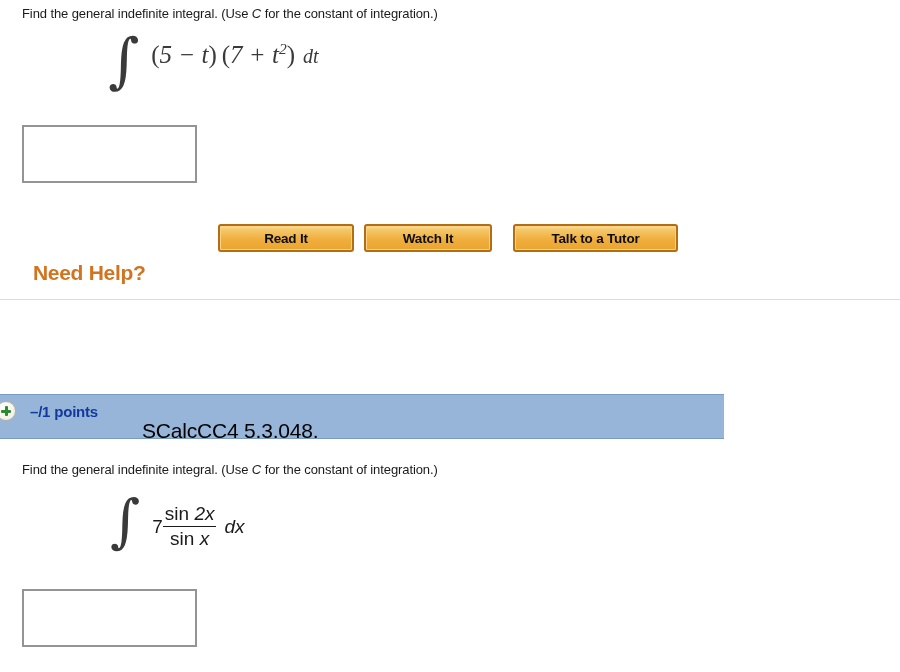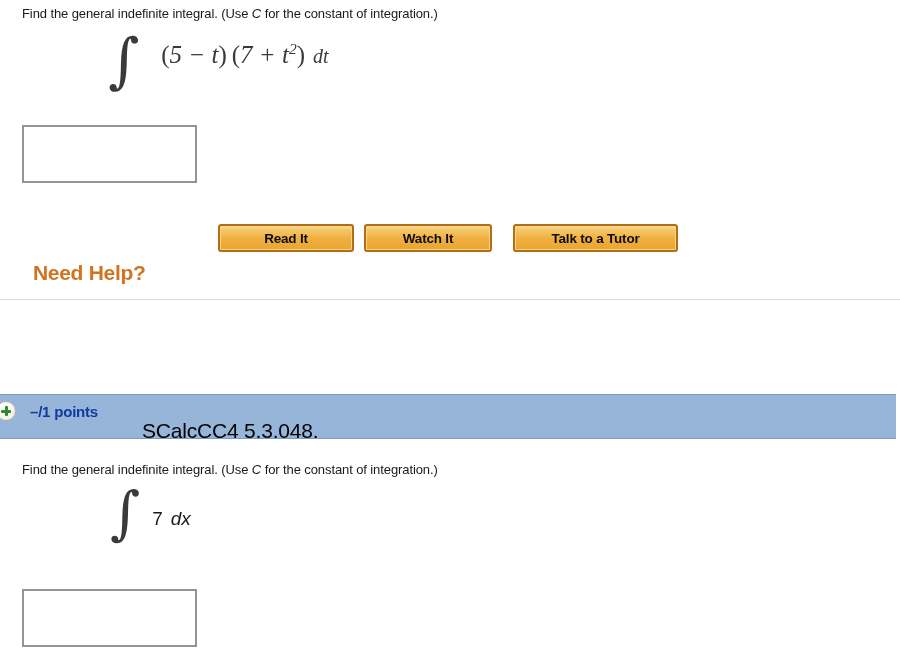--- a/index.html
+++ b/index.html
@@ -44,21 +44,21 @@
     top: 10px;
     font-style: italic;
     font-family: "DejaVu Serif", serif;
     font-weight: 300;
   }
   .math-serif .expr {
     font-size: 25px;
     font-style: italic;
     position: relative;
     top: -8px;
-    margin-left: 22px;
+    margin-left: 12px;
     font-family: Liberation Serif, serif;
   }
   .math-serif .expr .num,
   .math-serif .expr .paren,
   .math-serif .expr .op {
     font-style: normal;
   }
   .math-serif .expr .sup {
     font-size: 0.62em;
     vertical-align: super;
@@ -168,21 +168,21 @@
     left: 0;
     width: 900px;
     height: 1px;
     background: #dcdcdc;
   }
 
   
   .points-bar {
     position: absolute;
     left: 0;
-    width: 896px;
+    width: 724px;
     background: #97b5d8;
     border-top: 1px solid #7a9cc4;
     border-bottom: 1px solid #7a9cc4;
     box-sizing: border-box;
     display: flex;
     align-items: center;
   }
   .expand-icon {
     position: absolute;
     left: -4px;
@@ -251,17 +251,17 @@
   <span class="expand-icon"></span>
   <span class="points-value">–/1 points</span>
   <span class="points-code">SCalcCC4 5.3.048.</span>
 </div>
 
 <div class="question-text" style="top:459px;">
   <span>Find the general indefinite integral. (Use </span><span class="var">C</span><span> for the constant of integration.)</span>
 </div>
 
 <div class="math-sans" style="left:110px; top:505px;">
-  <span class="intsign2">∫</span><span class="coef">7</span><span class="dxpart">dx</span>
+  <span class="intsign2">∫</span><span class="coef">7</span><span class="frac"><span class="numer"><span>sin </span><span class="it">2x</span></span><span class="denom"><span>sin </span><span class="it">x</span></span></span><span class="dxpart">dx</span>
 </div>
 
 <div class="answer-box" style="left:22px; top:589px; width:175px; height:58px;">
 </div>
 
 </body></html>

